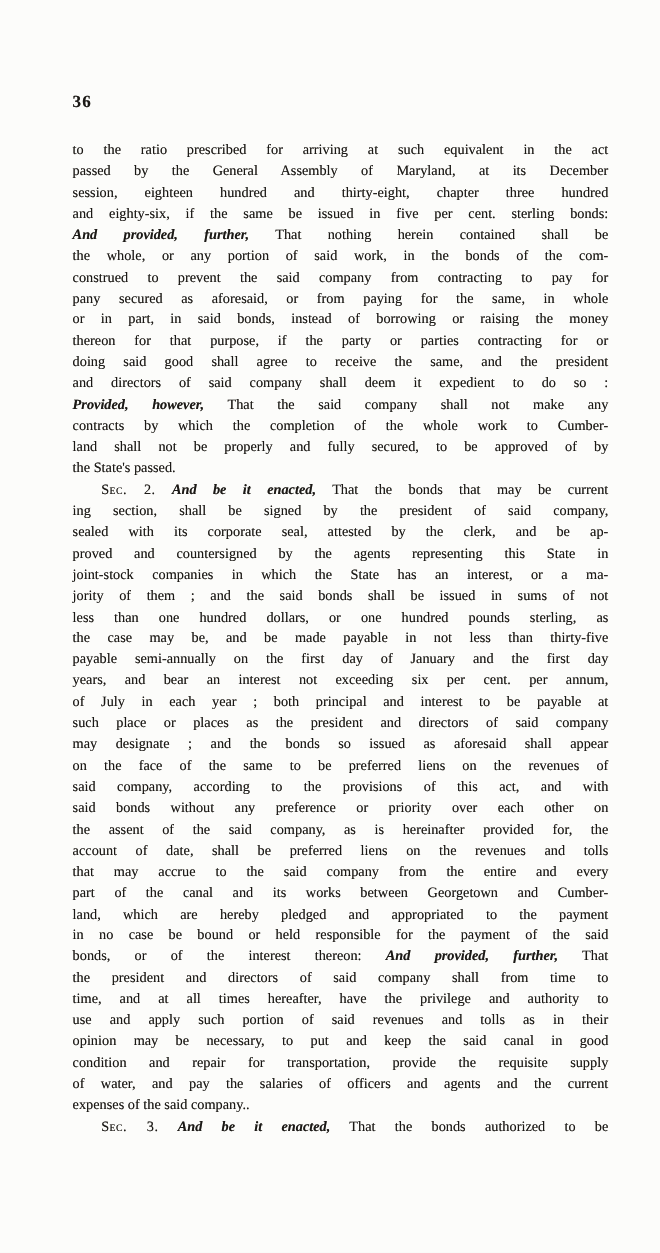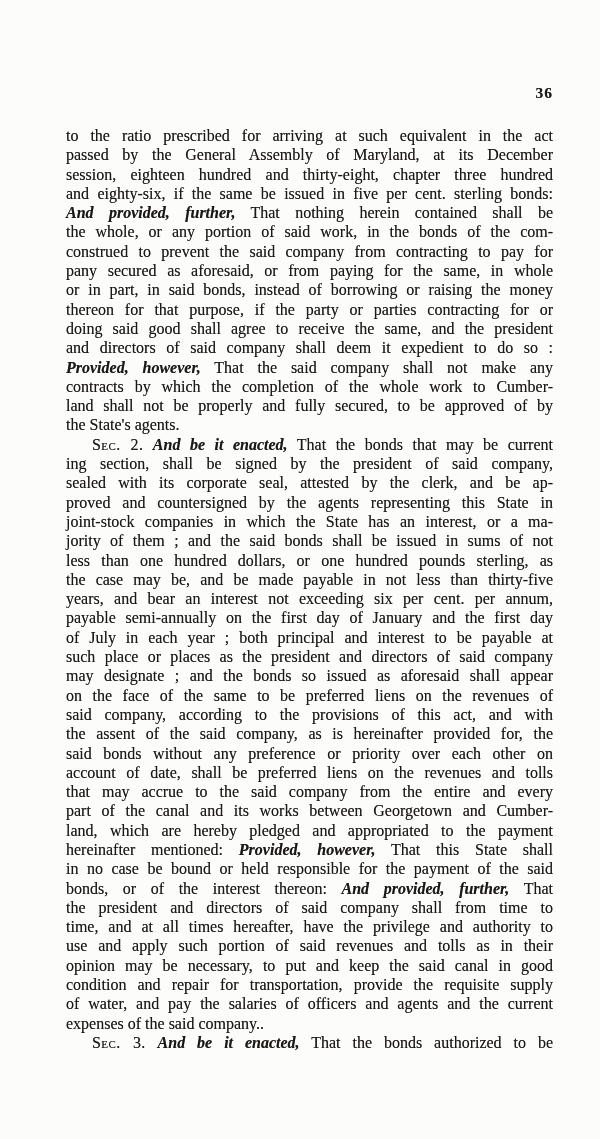--- a/index.html
+++ b/index.html
@@ -15,31 +15,31 @@
     margin: 0 auto;
     background: #fcfcfa;
     color: #1b1916;
     overflow: hidden;
     box-sizing: border-box;
   }
   .page-number {
     padding-top: 84px;
     width: 487px;
     margin-left: 66px;
-    text-align: right;
+    text-align: left;
     font-size: 15.5px;
     font-weight: bold;
     letter-spacing: 1px;
     text-shadow: 0 0 0.6px rgba(20,16,10,0.6);
   }
   .text-column {
     width: 487px;
     margin-left: 66px;
     margin-top: 24px;
-    font-size: 16px;
+    font-size: 13px;
     line-height: 19.3px;
     text-shadow: 0 0 0.55px rgba(25,20,12,0.55);
   }
   .line {
     text-align: justify;
     text-align-last: justify;
     text-justify: inter-word;
     white-space: nowrap;
   }
   .line { white-space: normal; }
@@ -68,43 +68,42 @@
       <div class="line"><span>the whole, or any portion of said work, in the bonds of the com-</span></div>
       <div class="line"><span>construed to prevent the said company from contracting to pay for</span></div>
       <div class="line"><span>pany secured as aforesaid, or from paying for the same, in whole</span></div>
       <div class="line"><span>or in part, in said bonds, instead of borrowing or raising the money</span></div>
       <div class="line"><span>thereon for that purpose, if the party or parties contracting for or</span></div>
       <div class="line"><span>doing said good shall agree to receive the same, and the president</span></div>
       <div class="line"><span>and directors of said company shall deem it expedient to do so :</span></div>
       <div class="line"><span class="it">Provided, however,</span><span> That the said company shall not make any</span></div>
       <div class="line"><span>contracts by which the completion of the whole work to Cumber-</span></div>
       <div class="line"><span>land shall not be properly and fully secured, to be approved of by</span></div>
-      <div class="line end"><span>the State's agents.</span></div>
+      <div class="line end"><span>the State's passed.</span></div>
       <div class="line indent"><span class="sc">Sec. 2.</span><span> </span><span class="it">And be it enacted,</span><span> That the bonds that may be current</span></div>
       <div class="line"><span>ing section, shall be signed by the president of said company,</span></div>
       <div class="line"><span>sealed with its corporate seal, attested by the clerk, and be ap-</span></div>
       <div class="line"><span>proved and countersigned by the agents representing this State in</span></div>
       <div class="line"><span>joint-stock companies in which the State has an interest, or a ma-</span></div>
       <div class="line"><span>jority of them ; and the said bonds shall be issued in sums of not</span></div>
       <div class="line"><span>less than one hundred dollars, or one hundred pounds sterling, as</span></div>
       <div class="line"><span>the case may be, and be made payable in not less than thirty-five</span></div>
+      <div class="line"><span>payable semi-annually on the first day of January and the first day</span></div>
       <div class="line"><span>years, and bear an interest not exceeding six per cent. per annum,</span></div>
-      <div class="line"><span>payable semi-annually on the first day of January and the first day</span></div>
       <div class="line"><span>of July in each year ; both principal and interest to be payable at</span></div>
       <div class="line"><span>such place or places as the president and directors of said company</span></div>
       <div class="line"><span>may designate ; and the bonds so issued as aforesaid shall appear</span></div>
       <div class="line"><span>on the face of the same to be preferred liens on the revenues of</span></div>
       <div class="line"><span>said company, according to the provisions of this act, and with</span></div>
+      <div class="line"><span>said bonds without any preference or priority over each other on</span></div>
       <div class="line"><span>the assent of the said company, as is hereinafter provided for, the</span></div>
-      <div class="line"><span>said bonds without any preference or priority over each other on</span></div>
       <div class="line"><span>account of date, shall be preferred liens on the revenues and tolls</span></div>
       <div class="line"><span>that may accrue to the said company from the entire and every</span></div>
       <div class="line"><span>part of the canal and its works between Georgetown and Cumber-</span></div>
       <div class="line"><span>land, which are hereby pledged and appropriated to the payment</span></div>
-      <div class="line"><span>hereinafter mentioned: </span><span class="it">Provided, however,</span><span> That this State shall</span></div>
       <div class="line"><span>in no case be bound or held responsible for the payment of the said</span></div>
       <div class="line"><span>bonds, or of the interest thereon: </span><span class="it">And provided, further,</span><span> That</span></div>
       <div class="line"><span>the president and directors of said company shall from time to</span></div>
       <div class="line"><span>time, and at all times hereafter, have the privilege and authority to</span></div>
       <div class="line"><span>use and apply such portion of said revenues and tolls as in their</span></div>
       <div class="line"><span>opinion may be necessary, to put and keep the said canal in good</span></div>
       <div class="line"><span>condition and repair for transportation, provide the requisite supply</span></div>
       <div class="line"><span>of water, and pay the salaries of officers and agents and the current</span></div>
       <div class="line end"><span>expenses of the said company..</span></div>
       <div class="line indent"><span class="sc">Sec. 3.</span><span> </span><span class="it">And be it enacted,</span><span> That the bonds authorized to be</span></div>

